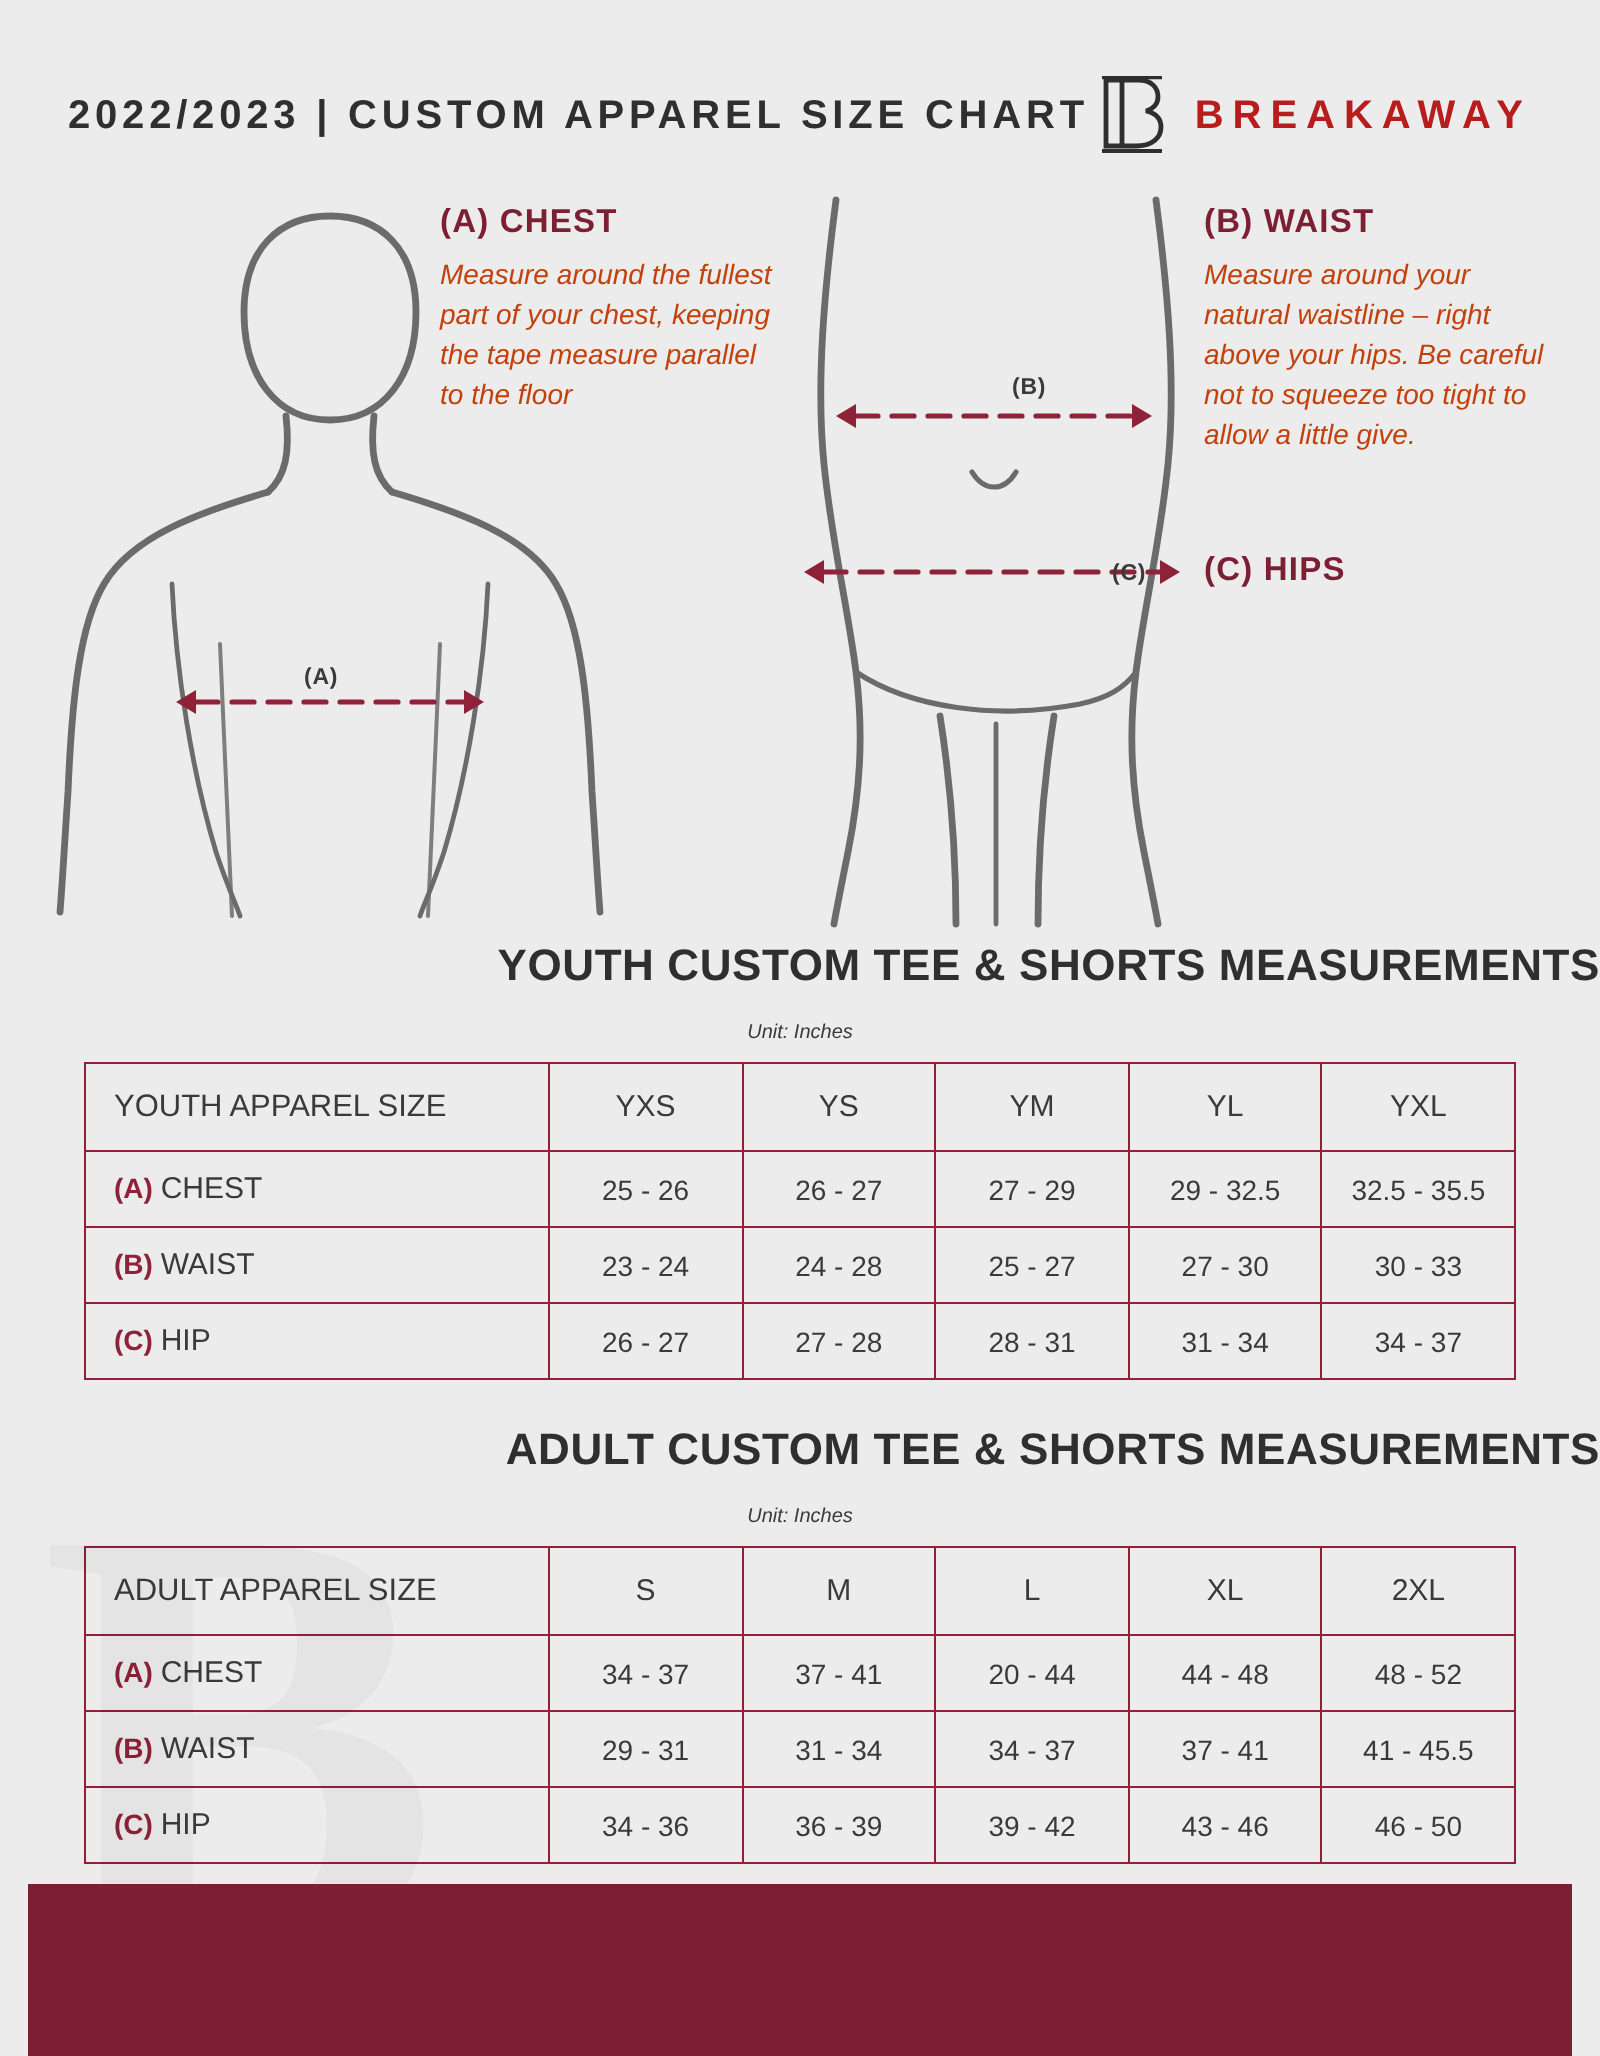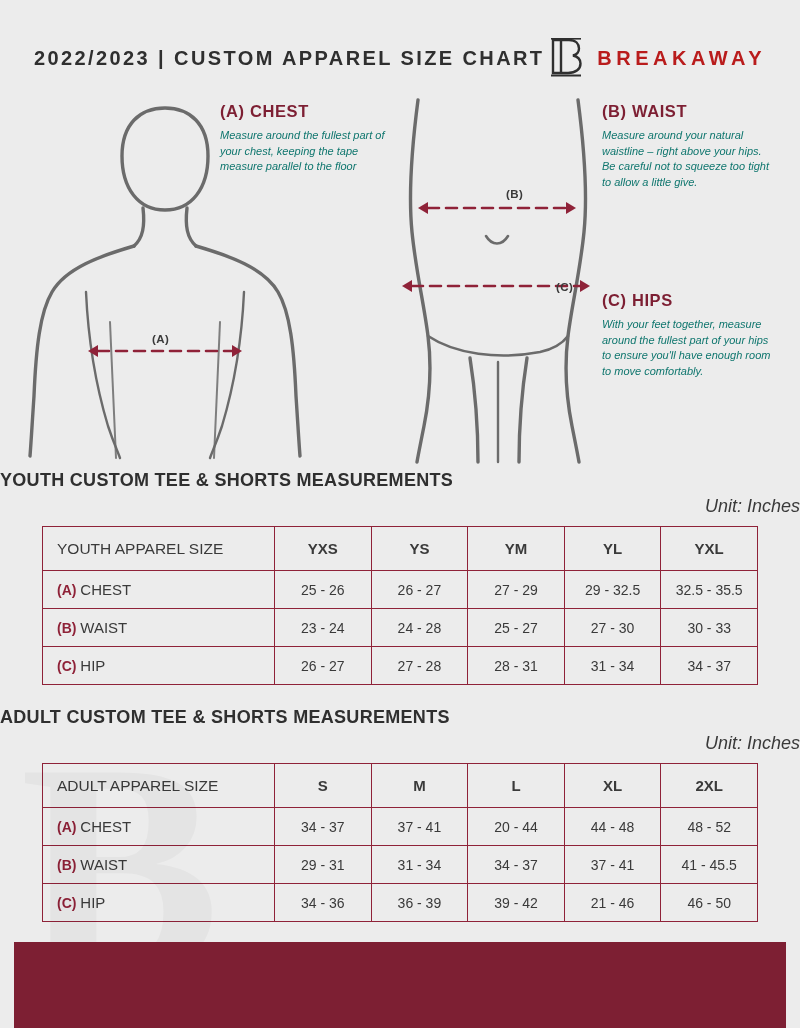--- a/index.html
+++ b/index.html
@@ -68,55 +68,55 @@
   .fig-svg { position: absolute; top: 0; left: 0; }
   .callout { position: absolute; width: 175px; }
   .callout .c-title {
     font-size: 16.5px;
     font-weight: bold;
     letter-spacing: 0.6px;
     color: #7d1f33;
     margin-bottom: 7px;
   }
   .callout .c-body {
-    font-size: 11px;
+    font-size: 14px;
     line-height: 1.42;
     font-style: italic;
-    color: #0f766e;
+    color: #c2410c;
   }
   #callout-chest { left: 220px; top: 6px; width: 170px; }
   #callout-waist { left: 602px; top: 6px; width: 172px; }
-  #callout-hips  { left: 602px; top: 195px; width: 172px; }
+  #callout-hips  { left: 602px; top: 180px; width: 172px; }
 
   .tag {
     position: absolute;
     font-size: 11.5px;
     font-weight: bold;
     color: #3a3a3a;
     letter-spacing: 0.4px;
   }
   #tag-a { left: 152px; top: 237px; }
   #tag-b { left: 506px; top: 92px; }
   #tag-c { left: 556px; top: 185px; }
 
   
   .section { margin-top: 4px; }
   .sec-title {
-    text-align: left;
-    font-size: 18px;
+    text-align: right;
+    font-size: 22px;
     font-weight: bold;
     letter-spacing: 0.3px;
     color: #2f2f2f;
   }
   .sec-unit {
-    text-align: right;
-    font-size: 18px;
+    text-align: center;
+    font-size: 10px;
     font-style: italic;
     color: #3a3a3a;
-    margin-top: 5px;
+    margin-top: 15px;
     margin-bottom: 9px;
   }
   table {
     border-collapse: collapse;
     width: 716px;
     margin: 0 auto;
     table-layout: fixed;
   }
   table td, table th {
     border: 1px solid #8f2238;
@@ -125,21 +125,21 @@
     font-size: 14px;
     color: #3a3a3a;
     font-weight: normal;
   }
   table .col-label {
     text-align: left;
     padding-left: 14px;
     width: 232px;
   }
   table thead td, table thead th {
-    font-weight: bold;
+    font-weight: normal;
     font-size: 15px;
     height: 44px;
   }
   thead .col-label { font-weight: normal; font-size: 15.5px; }
   .lbl-letter { color: #8f2238; font-weight: bold; }
   .lbl-word { color: #3a3a3a; font-size: 15px; }
 
   
   .footer-bar {
     position: absolute;
@@ -231,21 +231,20 @@
       <div class="c-body">Measure around the fullest part of your chest, keeping the tape measure parallel to the floor</div>
     </div>
 
     <div class="callout" id="callout-waist">
       <div class="c-title">(B) WAIST</div>
       <div class="c-body">Measure around your natural waistline – right above your hips. Be careful not to squeeze too tight to allow a little give.</div>
     </div>
 
     <div class="callout" id="callout-hips">
       <div class="c-title">(C) HIPS</div>
-      <div class="c-body">With your feet together, measure around the fullest part of your hips to ensure you'll have enough room to move comfortably.</div>
     </div>
   </div>
 
   <div class="section">
     <div class="sec-title">YOUTH CUSTOM TEE &amp; SHORTS MEASUREMENTS</div>
     <div class="sec-unit">Unit: Inches</div>
     <table>
       <thead>
         <tr>
           <td class="col-label">YOUTH APPAREL SIZE</td>
@@ -332,21 +331,21 @@
           <td>41 - 45.5</td>
         </tr>
         <tr>
           <td class="col-label">
             <span class="lbl-letter">(C)</span>
             <span class="lbl-word">HIP</span>
           </td>
           <td>34 - 36</td>
           <td>36 - 39</td>
           <td>39 - 42</td>
-          <td>21 - 46</td>
+          <td>43 - 46</td>
           <td>46 - 50</td>
         </tr>
       </tbody>
     </table>
   </div>
 
   <div class="footer-bar"></div>
 </div>
 
 </body></html>

